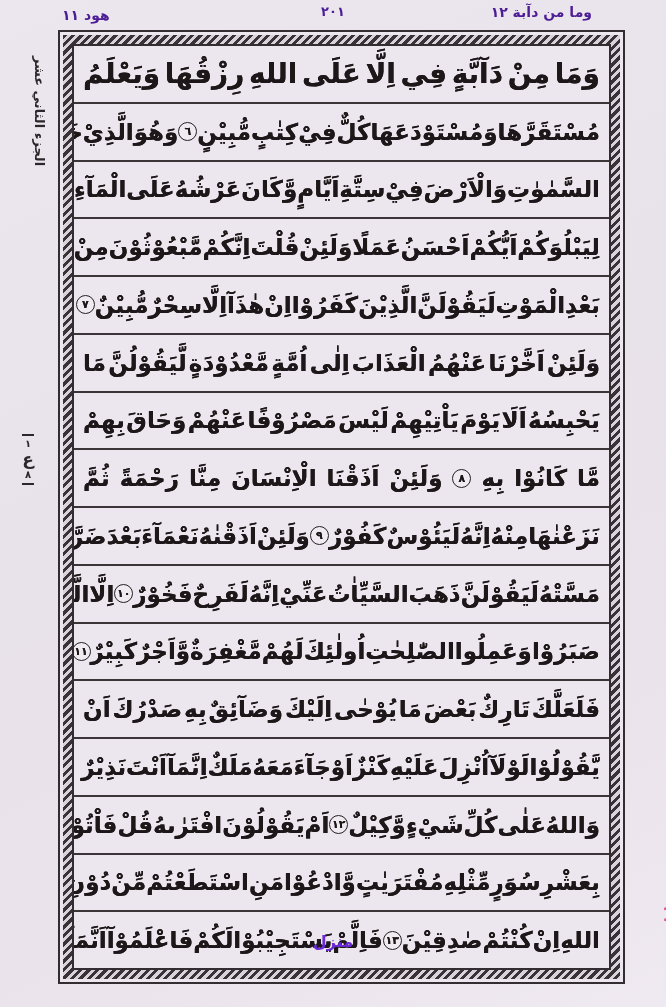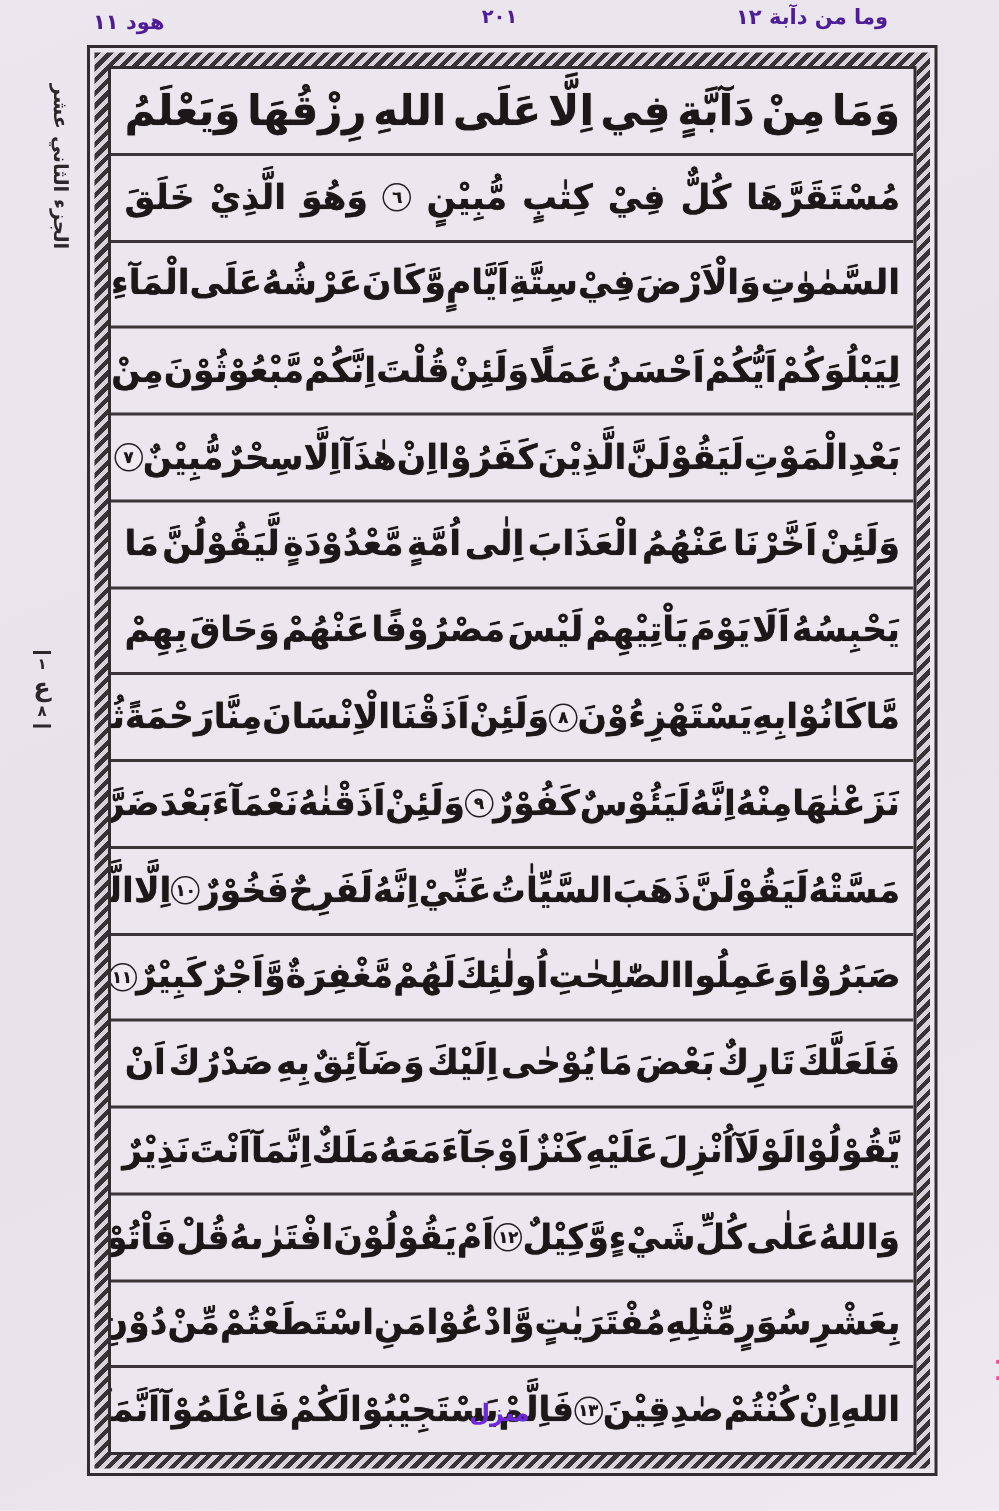--- a/index.html
+++ b/index.html
@@ -116,20 +116,21 @@
           <span class="w">دَآبَّةٍ</span>
           <span class="w">فِي</span>
           <span class="w">اِلَّا</span>
           <span class="w">عَلَى</span>
           <span class="w">اللهِ</span>
           <span class="w">رِزْقُهَا</span>
           <span class="w">وَيَعْلَمُ</span>
         </div>
         <div class="line-row">
           <span class="w">مُسْتَقَرَّهَا</span>
+          <span class="w">وَمُسْتَوْدَعَهَا</span>
           <span class="w">كُلٌّ</span>
           <span class="w">فِيْ</span>
           <span class="w">كِتٰبٍ</span>
           <span class="w">مُّبِيْنٍ</span>
           <span class="ayah-mark">٦</span>
           <span class="w">وَهُوَ</span>
           <span class="w">الَّذِيْ</span>
           <span class="w">خَلَقَ</span>
         </div>
         <div class="line-row">
@@ -186,21 +187,20 @@
           <span class="w">لَيْسَ</span>
           <span class="w">مَصْرُوْفًا</span>
           <span class="w">عَنْهُمْ</span>
           <span class="w">وَحَاقَ</span>
           <span class="w">بِهِمْ</span>
         </div>
         <div class="line-row">
           <span class="w">مَّا</span>
           <span class="w">كَانُوْا</span>
           <span class="w">بِهِ</span>
-          <span class="w">يَسْتَهْزِءُوْنَ</span>
           <span class="ayah-mark">٨</span>
           <span class="w">وَلَئِنْ</span>
           <span class="w">اَذَقْنَا</span>
           <span class="w">الْاِنْسَانَ</span>
           <span class="w">مِنَّا</span>
           <span class="w">رَحْمَةً</span>
           <span class="w">ثُمَّ</span>
         </div>
         <div class="line-row">
           <span class="w">نَزَعْنٰهَا</span>

